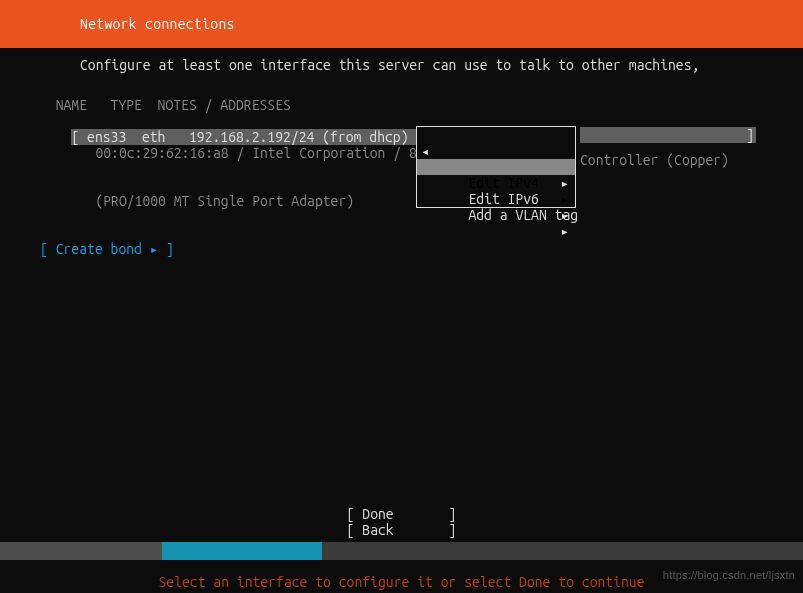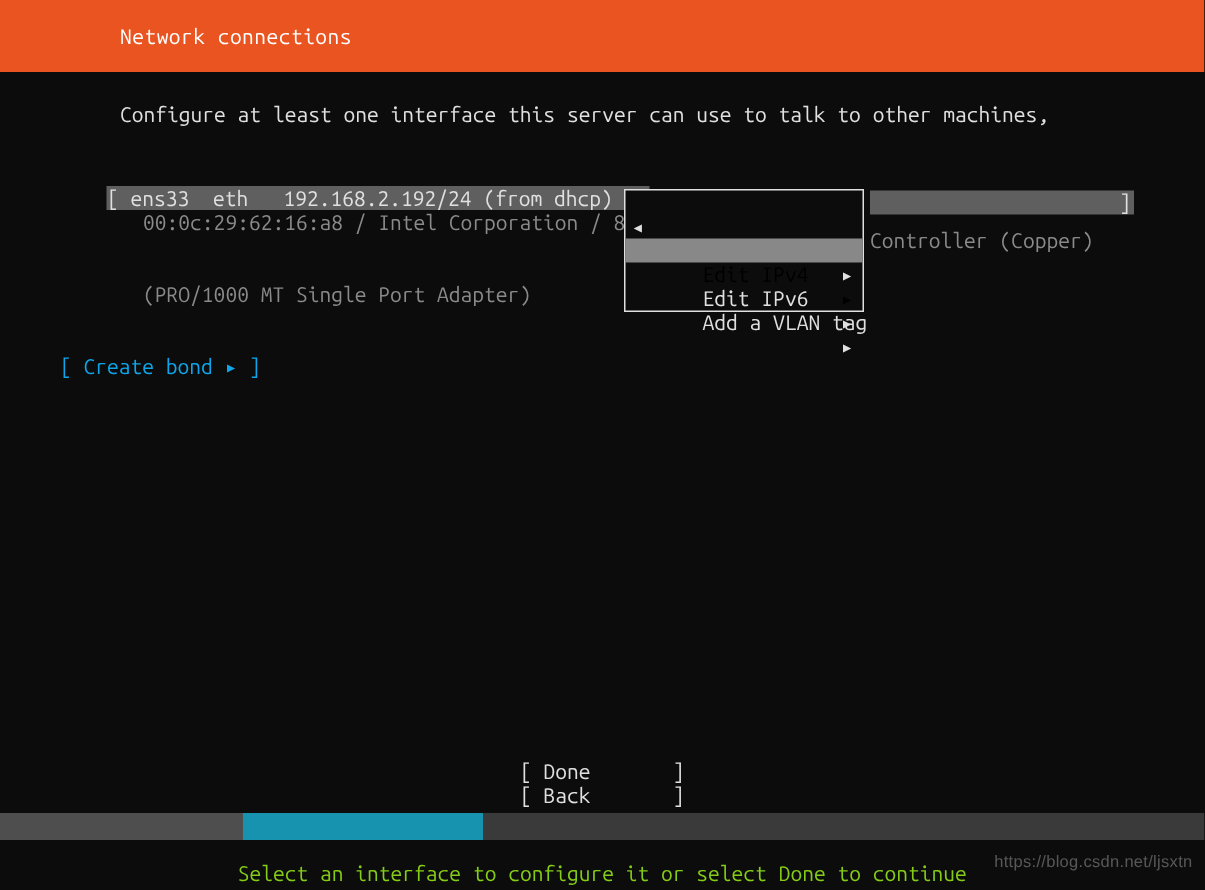--- a/index.html
+++ b/index.html
@@ -14,21 +14,21 @@
     }
     .titlebar {
       background: #e95420;
       color: #ffffff;
       height: 48px;
       padding: 16px 17px 0 80px;
       letter-spacing: 0.3px;
     }
     .main {
       position: relative;
-      padding: 20px 40px 0 40px;
+      padding: 9px 40px 0 40px;
     }
     .intro {
       color: #e0e0e0;
       margin: 0 0 24px 40px;
     }
     .colhead {
       color: #8a8a8a;
       margin-left: 0;
       white-space: pre;
     }
@@ -100,39 +100,40 @@
     .progress-left {
       position:absolute; left:0; top:0; height:18px; width:162px; background:#4e4e4e;
     }
     .progress-fill {
       position:absolute; left:162px; top:0; height:18px; width:160px; background:#1793b0;
     }
     .progress-text {
       position:absolute; left:0; top:1px; width:803px; text-align:center;
     }
     .hint {
-      position:absolute; top:574px; left:0; width:803px; text-align:center; color:#84cc16;
+      position:absolute; top:574px; left:0; width:803px; text-align:center; color:#c2410c;
     }
     .watermark {
       position:absolute; right:8px; bottom:10px; color:#8a8a8a99; font-family: Arial, sans-serif;
       font-size:11px; letter-spacing:0.2px;
     }
   </style>
 </head>
 <body>
 
 <div class="titlebar">
   <span>Network connections</span>
 </div>
 
 <div class="main">
   <div class="intro">
     <div>Configure at least one interface this server can use to talk to other machines,</div>
   </div>
 
+  <div class="colhead">  NAME   TYPE  NOTES / ADDRESSES</div>
 
   <div class="row-if">
     <span class="row-if-sel">[ ens33  eth   192.168.2.192/24 (from dhcp)  ▸</span>
   </div>
 
   <div class="row-if-dim">
     <span class="ml">00:0c:29:62:16:a8 / Intel Corporation / 8254</span>
   </div>
   <div class="row-if-dim">
     <span class="ml">(PRO/1000 MT Single Port Adapter)</span>

